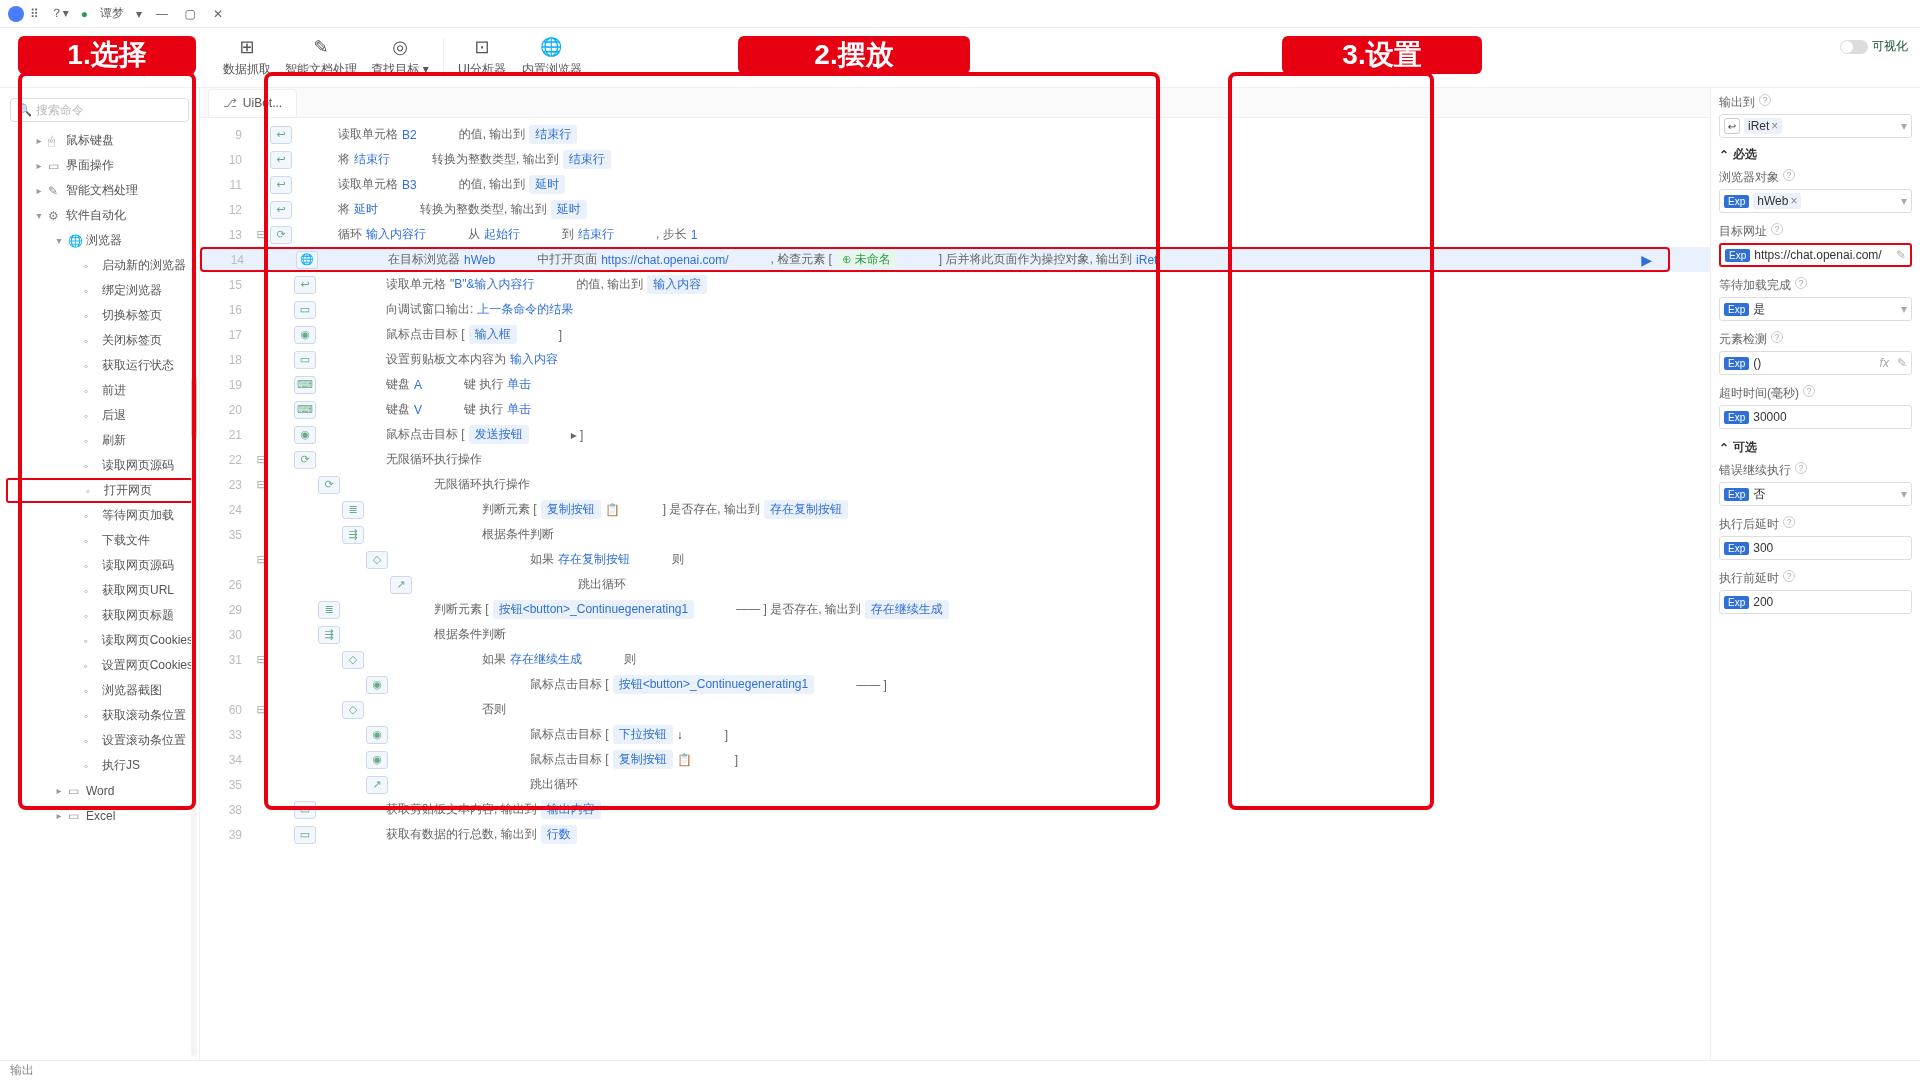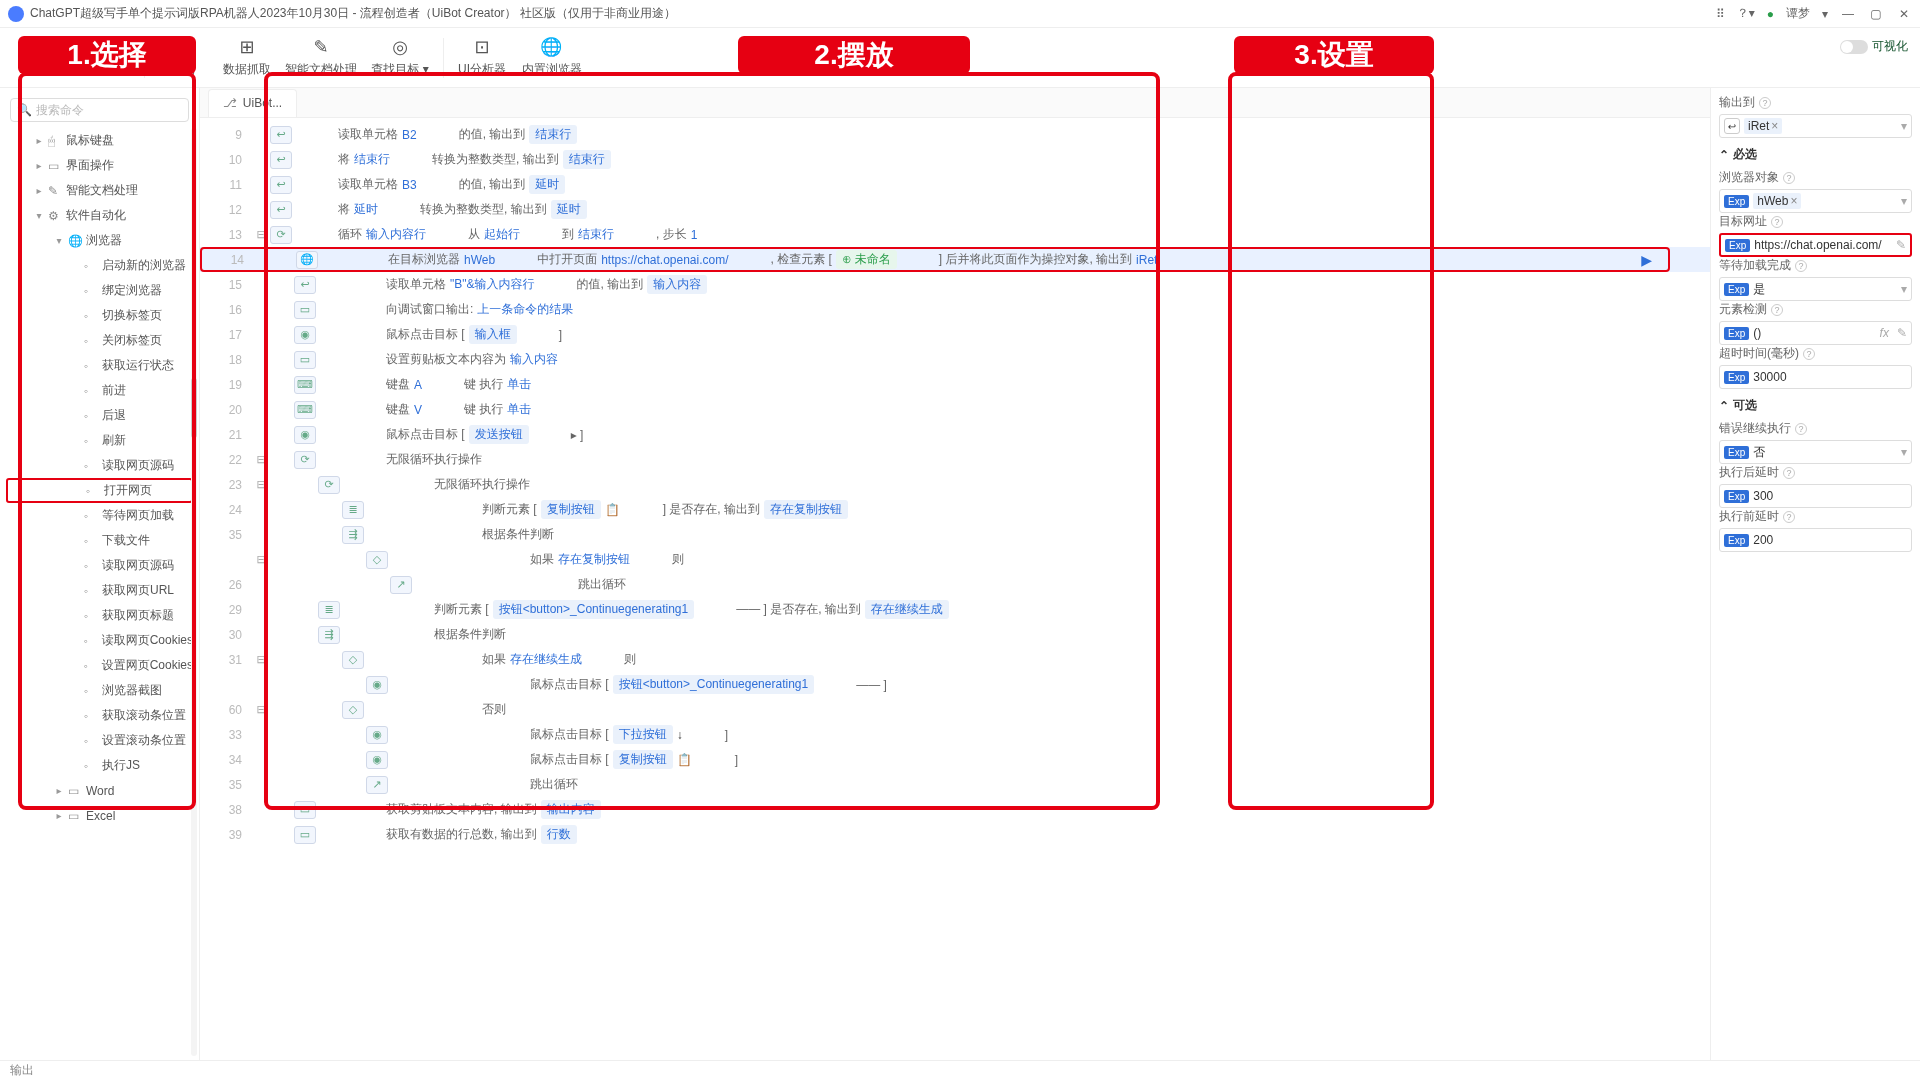--- a/index.html
+++ b/index.html
@@ -51,43 +51,42 @@
 .chip-green { background:#e7f6ec; color:#2a9d4a; padding:1px 6px; border-radius:3px;}
 .line.selected-line { background:#e9f1ff; }
 .line.selected-line .line-inner { border:2px solid #e60012; border-radius:4px; flex:1; display:flex; align-items:center; height:25px; margin-right:40px; padding-right:6px;}
 .line .line-inner { flex:1; display:flex; align-items:center; }
 .play-tri { color:#2f6fd8; margin-left:auto; margin-right:10px; font-size:14px;}
 .clip-icon { width:16px; height:16px; display:inline-flex; align-items:center; justify-content:center; color:#555;}
 .down-arrow { font-weight:bold; }
 
 
 .right-panel { width: 210px; border-left:1px solid #eee; padding: 6px 8px; overflow:hidden;}
-.prop-row { margin-bottom:0; }
-.prop-label { font-size:12px; color:#666; display:flex; align-items:center; gap:4px; margin-bottom:3px;}
+.prop-row { margin-bottom:10px; }
+.prop-label { font-size:12px; color:#666; display:flex; gap:4px; margin-bottom:3px;}
 .help-ico { width:12px; height:12px; border:1px solid #ccc; border-radius:50%; font-size:9px; color:#aaa; display:inline-flex; align-items:center; justify-content:center;}
 .prop-input { height:24px; border:1px solid #ddd; border-radius:3px; display:flex; align-items:center; padding:0 4px; gap:4px; font-size:12px;}
 .prop-input.highlight { border:2px solid #e60012; }
 .tag-exp { background:#2f6fd8; color:#fff; font-size:10px; padding:1px 4px; border-radius:2px;}
 .tag-out { width:16px; height:16px; border:1px solid #ccc; border-radius:3px; display:inline-flex; align-items:center; justify-content:center; font-size:10px;}
 .token-x { color:#888; margin-left:2px;}
 .sect-head { display:flex; align-items:center; gap:4px; color:#333; font-weight:bold; margin:8px 0 6px;}
 
 
 .callout { position:absolute; background:#e60012; color:#fff; font-size:28px; font-weight:bold; display:flex; align-items:center; justify-content:center; border-radius:6px; z-index:50;}
 .frame-red { position:absolute; border:4px solid #e60012; border-radius:8px; z-index:40; pointer-events:none;}
 
 
 .bottom-bar { height:20px; border-top:1px solid #eee; display:flex; align-items:center; padding:0 10px; font-size:12px; color:#888;}
 </style>
 </head>
 <body>
 
 <div class="titlebar">
   <div class="app-icon"></div>
-  <div class="title">ChatGPT超级写手单个提示词版RPA机器人2023年10月30日 - 流程创造者（UiBot Creator） 社区版（仅用于非商业用途）</div>
   <div class="right-items">
     <span>⠿</span>
     <span>？▾</span>
     <span style="color:#2a9d4a">●</span>
     <span>谭梦</span>
     <span>▾</span>
     <span class="win-btn">—</span>
     <span class="win-btn">▢</span>
     <span class="win-btn">✕</span>
   </div>
@@ -801,14 +800,14 @@
 <div class="bottom-bar">
   <span>输出</span>
 </div>
 
 <div class="callout" style="left:18px; top:36px; width:178px; height:38px;">1.选择</div>
 <div class="frame-red" style="left:18px; top:72px; width:178px; height:738px;"></div>
 
 <div class="callout" style="left:718px; top:36px; width:232px; height:38px;margin-left:20px;">2.摆放</div>
 <div class="frame-red" style="left:264px; top:72px; width:896px; height:738px;"></div>
 
-<div class="callout" style="left:1234px; top:36px; width:200px; height:38px;">3.设置</div>
+<div class="callout" style="left:1282px; top:36px; width:200px; height:38px;">3.设置</div>
 <div class="frame-red" style="left:1228px; top:72px; width:206px; height:738px;"></div>
 
 </body></html>

